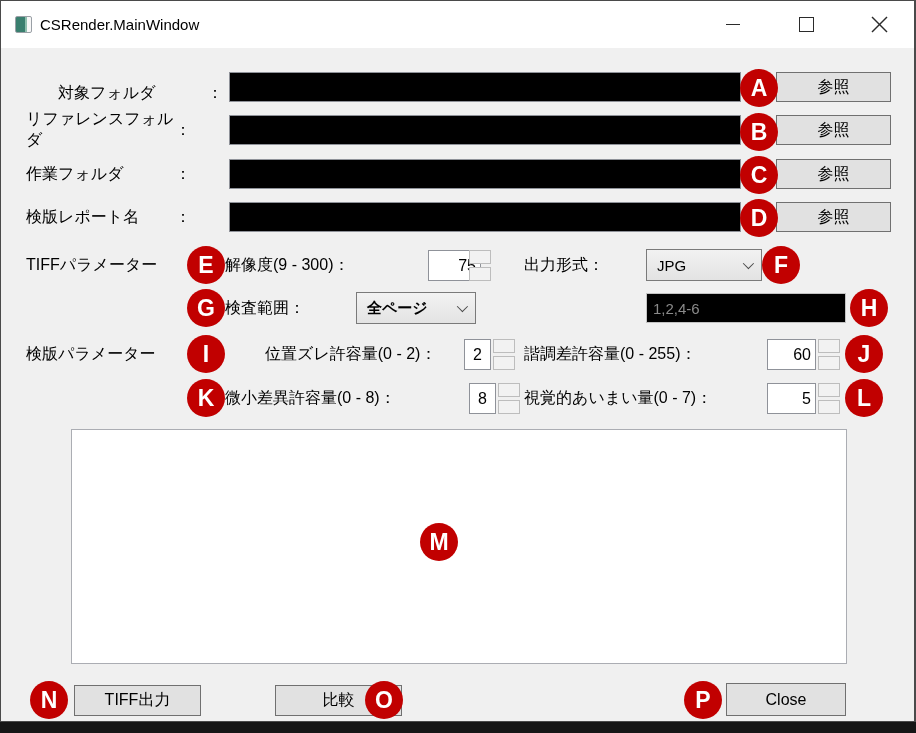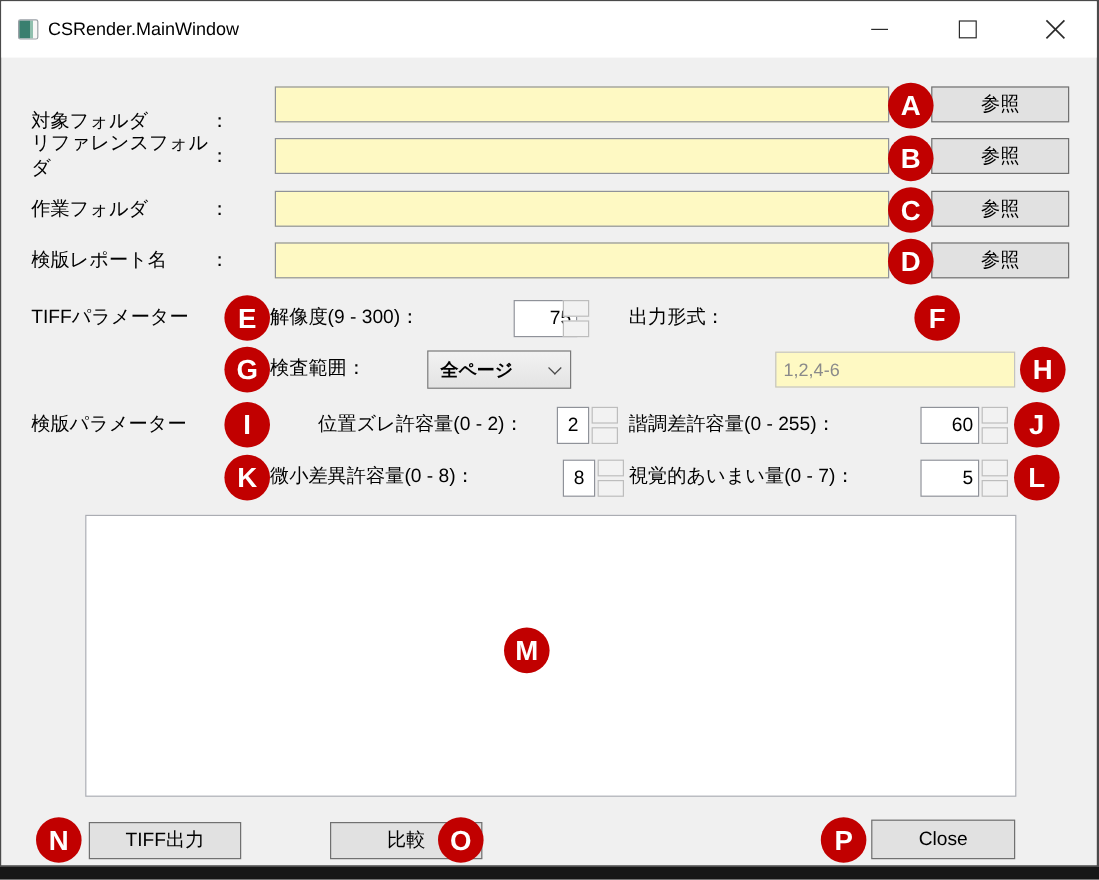--- a/index.html
+++ b/index.html
@@ -22,21 +22,21 @@
   .ctrl-max  { left:782px; }
   .ctrl-close{ left:855px; }
   .glyph-min { width:14px; height:0; border-top:1.5px solid #2b2b2b; }
   .glyph-max { width:15px; height:15px; border:1.5px solid #2b2b2b; background:transparent; }
 
   
   .lbl { position:absolute; font-size:16px; color:#000; height:32px; line-height:32px; white-space:nowrap; }
   .label-col { position:absolute; left:25px; width:165px; height:30px; display:flex; justify-content:space-between; align-items:center; font-size:16px; color:#000; }
   .tbox {
     position:absolute; left:228px; width:512px; height:30px;
-    border:1px solid #8f9299; background:#fef9c3; font-size:15px; padding:0 6px;
+    border:1px solid #8f9299; background:#000000; font-size:15px; padding:0 6px;
     font-family:"Liberation Sans", sans-serif;
   }
   .btn {
     position:absolute; background:#e1e1e1; border:1px solid #707070;
     font-size:16px; color:#000; display:flex; align-items:center; justify-content:center;
     font-family:"Liberation Sans", sans-serif; cursor:default;
   }
   .badge {
     position:absolute; width:38px; height:38px; border-radius:50%;
     background:var(--badge-red, #c10000); color:#ffffff; font-size:23px; font-weight:700;
@@ -78,21 +78,21 @@
         <span class="glyph-max"></span>
       </div>
     <div class="ctrl ctrl-close">
       <svg width="17" height="17" viewBox="0 0 17 17">
         <line x1="1" y1="1" x2="16" y2="16" stroke="#2b2b2b" stroke-width="1.4"></line>
         <line x1="16" y1="1" x2="1" y2="16" stroke="#2b2b2b" stroke-width="1.4"></line>
       </svg>
     </div>
   </div>
 
-  <div class="label-col" style="top:85px;">
+  <div class="label-col" style="top:77px;margin-left:32px;">
     <span>対象フォルダ</span>
       <span>：</span>
   </div>
   <input class="tbox" style="top: 71px;" value="">
   <div class="btn" style="left:775px; top:71px; width:115px; height:30px;">参照</div>
   <div class="badge" style="left:739px; top:68px;">A</div>
 
   <div class="label-col" style="top:114px;">
     <span>リファレンスフォルダ</span>
       <span>：</span>
@@ -121,20 +121,24 @@
 
   <div class="badge" style="left:186px; top:245px;">E</div>
   <div class="lbl" style="left:224px; top:248px;">解像度(9 - 300)：</div>
   <input class="spin" style="left: 427px; top: 249px; width: 53px;" value="75">
   <div class="spinner" style="left:468px; top:249px;">
     <div class="spin-btn"></div>
     <div class="spin-btn"></div>
   </div>
 
   <div class="lbl" style="left:523px; top:248px;">出力形式：</div>
+  <div class="combo" style="left:645px; top:248px; width:116px;">
+    <span class="ctext">JPG</span>
+    <span class="chev"></span>
+  </div>
   <div class="badge" style="left:761px; top:245px;">F</div>
 
   <div class="badge" style="left:186px; top:288px;">G</div>
   <div class="lbl" style="left:224px; top:291px;">検査範囲：</div>
   <div class="combo" style="left:355px; top:291px; width:120px;font-weight:bold;">
     <span class="ctext">全ページ</span>
     <span class="chev"></span>
   </div>
 
   <input class="tbox dis-box" style="left: 645px; top: 292px; width: 200px; height: 30px;" value="1,2,4-6">

